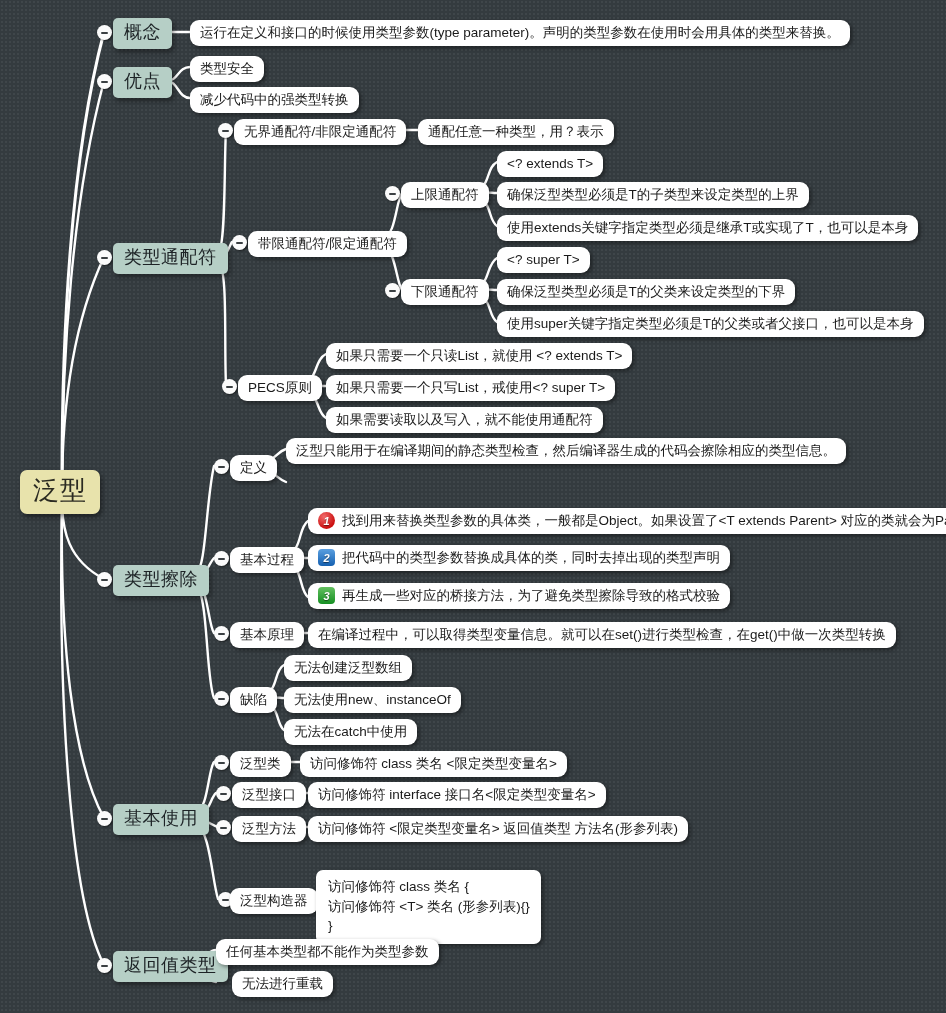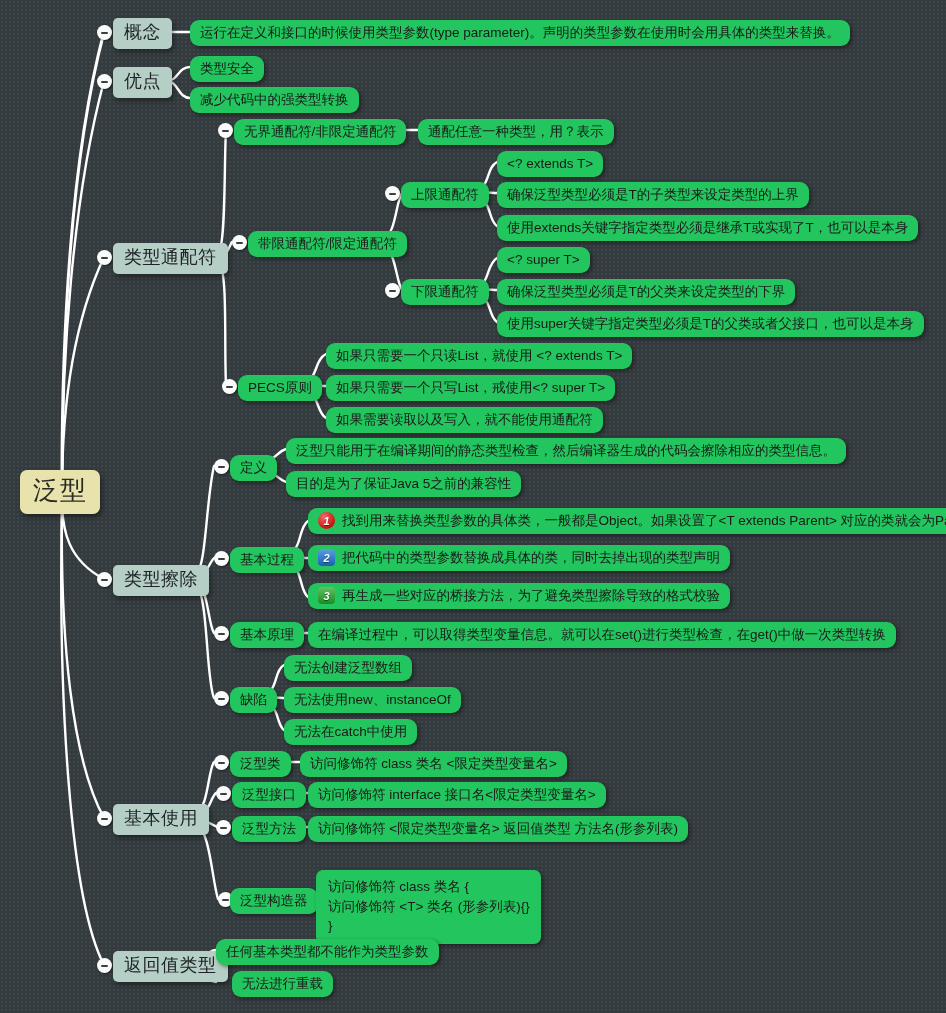--- a/index.html
+++ b/index.html
@@ -37,21 +37,21 @@
     background:#b6cfc6;
     color:#1d2326;
     border-radius:5px;
     font-size:18px;
     padding:3px 11px 5px 11px;
     box-shadow:2px 3px 5px rgba(0,0,0,0.4);
     letter-spacing:0.5px;
   }
   
   .leaf{
-    background:#22c55e;
+    background:#ffffff;
     color:#1a1a1a;
     border-radius:9px;
     font-size:13.5px;
     padding:4px 10px 5px 10px;
     box-shadow:2px 2px 4px rgba(0,0,0,0.45);
   }
   .leaf.multiline{white-space:pre;line-height:1.45;border-radius:7px;padding:7px 11px 8px 12px;}
   .leaf .badge{
     flex:0 0 auto;
     width:17px;height:17px;
@@ -188,21 +188,20 @@
   <div class="node leaf" style="left:326px;top:343px;">如果只需要一个只读List，就使用 &lt;? extends T&gt;</div>
   <div class="node leaf" style="left:326px;top:375px;">如果只需要一个只写List，戒使用&lt;? super T&gt;</div>
   <div class="node leaf" style="left:326px;top:407px;">如果需要读取以及写入，就不能使用通配符</div>
 
   <div class="toggle" style="left:97px;top:572px;"></div>
   <div class="node branch" style="left:113px;top:565px;">类型擦除</div>
 
   <div class="toggle" style="left:214px;top:459px;"></div>
   <div class="node leaf" style="left:230px;top:455px;">定义</div>
   <div class="node leaf" style="left:286px;top:438px;">泛型只能用于在编译期间的静态类型检查，然后编译器生成的代码会擦除相应的类型信息。</div>
-  <div class="node leaf" style="left:286px;top:471px;">目的是为了保证Java 5之前的兼容性</div>
 
   <div class="toggle" style="left:214px;top:551px;"></div>
   <div class="node leaf" style="left:230px;top:547px;">基本过程</div>
 
   <div class="node leaf" style="left:308px;top:508px;">
     <span class="badge b1">1</span>
     <span>找到用来替换类型参数的具体类，一般都是Object。如果设置了&lt;T extends Parent&gt; 对应的类就会为Parent</span>
   </div>
   <div class="node leaf" style="left:308px;top:545px;">
     <span class="badge b2">2</span>

